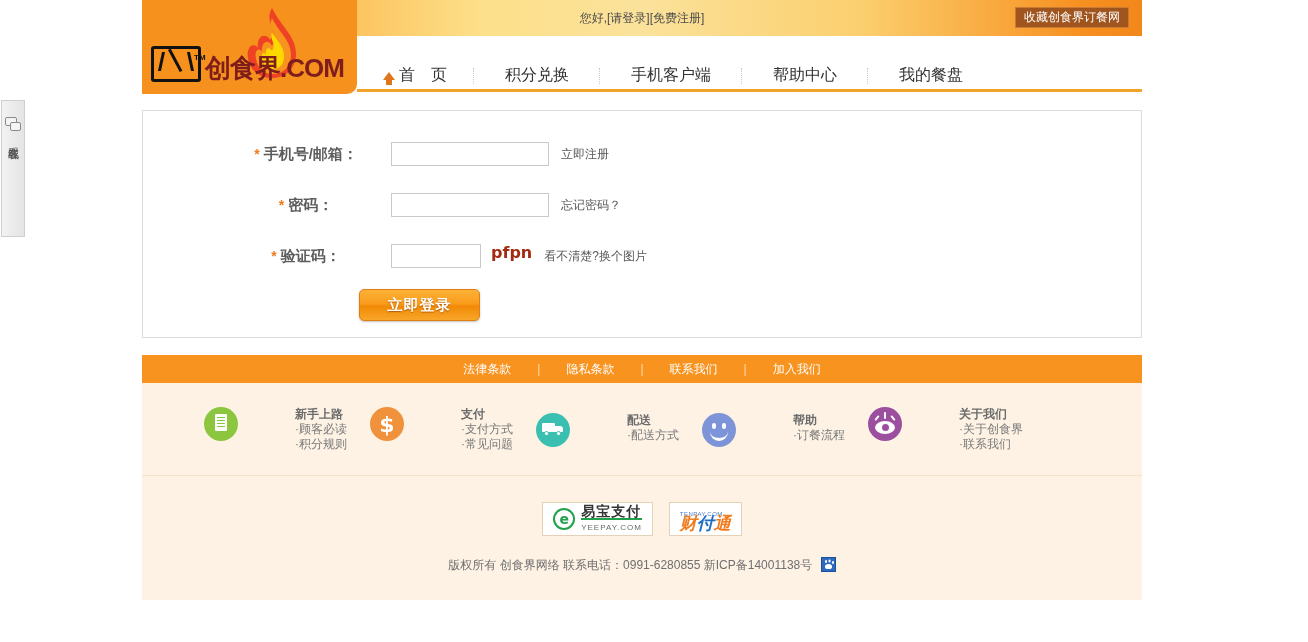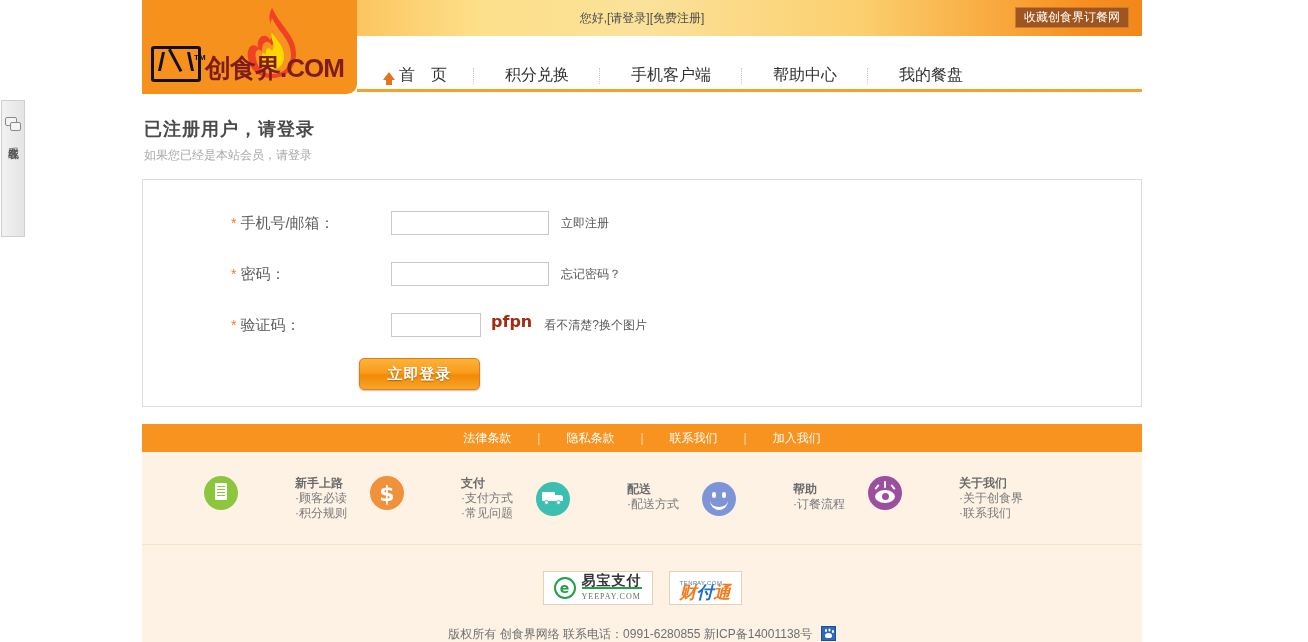--- a/index.html
+++ b/index.html
@@ -242,24 +242,25 @@
     display: flex;
     align-items: center;
     height: 50px;
     padding-left: 88px;
   }
   .form-row.r1 { margin-top: 18px; }
   .form-row.r2 { margin-top: 1px; }
   .form-row.r3 { margin-top: 1px; }
   .f-label {
     width: 150px;
-    text-align: left;
+    text-align: center;
     font-size: 15px;
     color: #5d5d5d;
     white-space: nowrap;
+    font-weight: bold;
   }
   .f-label .star { color: #f07c1e; margin-right: 4px; font-size: 14px; }
   .f-input {
     margin-left: 10px;
     width: 158px;
     height: 24px;
     border: 1px solid #c9c9c9;
     background: #ffffff;
     box-sizing: border-box;
     outline: none;
@@ -395,21 +396,21 @@
   .yeepay-e {
     width: 22px; height: 22px; border-radius: 50%;
     border: 2px solid #22a14a; color: #22a14a;
     font-size: 14px; font-weight: bold;
     display: flex; align-items: center; justify-content: center;
     margin-right: 6px; box-sizing: border-box;
     font-family: "DejaVu Sans", sans-serif;
   }
   .yeepay-t { line-height: 11px; }
   .yeepay-cn { font-size: 14px; font-weight: bold; color: #333; letter-spacing: 1px; border-bottom: 2px solid #22a14a; padding-bottom: 1px; }
-  .yeepay-en { font-size: 8px; color: #6b6b6b; letter-spacing: 1px; margin-top: 2px; font-family: Liberation Serif, serif; }
+  .yeepay-en { font-size: 8px; color: #6b6b6b; letter-spacing: 1px; margin-top: 2px; }
   .tenpay-wrap { position: relative; line-height: 10px; }
   .tenpay-en { font-size: 6px; color: #4a79c4; letter-spacing: .5px; }
   .tenpay-cn { font-size: 17px; font-weight: bold; letter-spacing: 0px; }
   .tenpay-cn .a { color: #f07c1e; font-style: italic; }
   .tenpay-cn .b { color: #1f6fc4; font-style: italic; }
   .tenpay-cn .c { color: #f07c1e; font-style: italic; }
 
   .copyright {
     position: absolute;
     left: 0; right: 0; bottom: 26px;
@@ -485,24 +486,20 @@
         <span class="nav-sep"></span>
         <a class="nav-item" href="#">手机客户端</a>
         <span class="nav-sep"></span>
         <a class="nav-item" href="#">帮助中心</a>
         <span class="nav-sep"></span>
         <a class="nav-item" href="#">我的餐盘</a>
       </div>
       <div class="nav-underline"></div>
     </div>
 
-    <div class="page-head">
-      <h1>已注册用户，请登录</h1>
-      <div class="sub">如果您已经是本站会员，请登录</div>
-    </div>
 
     <div class="panel">
 
       <div class="form-row r1">
         <div class="f-label">
           <span class="star">*</span><span>手机号/邮箱：</span>
         </div>
         <input class="f-input" type="text" placeholder="" style="">
         <a class="f-hint" href="#">立即注册</a>
       </div>

